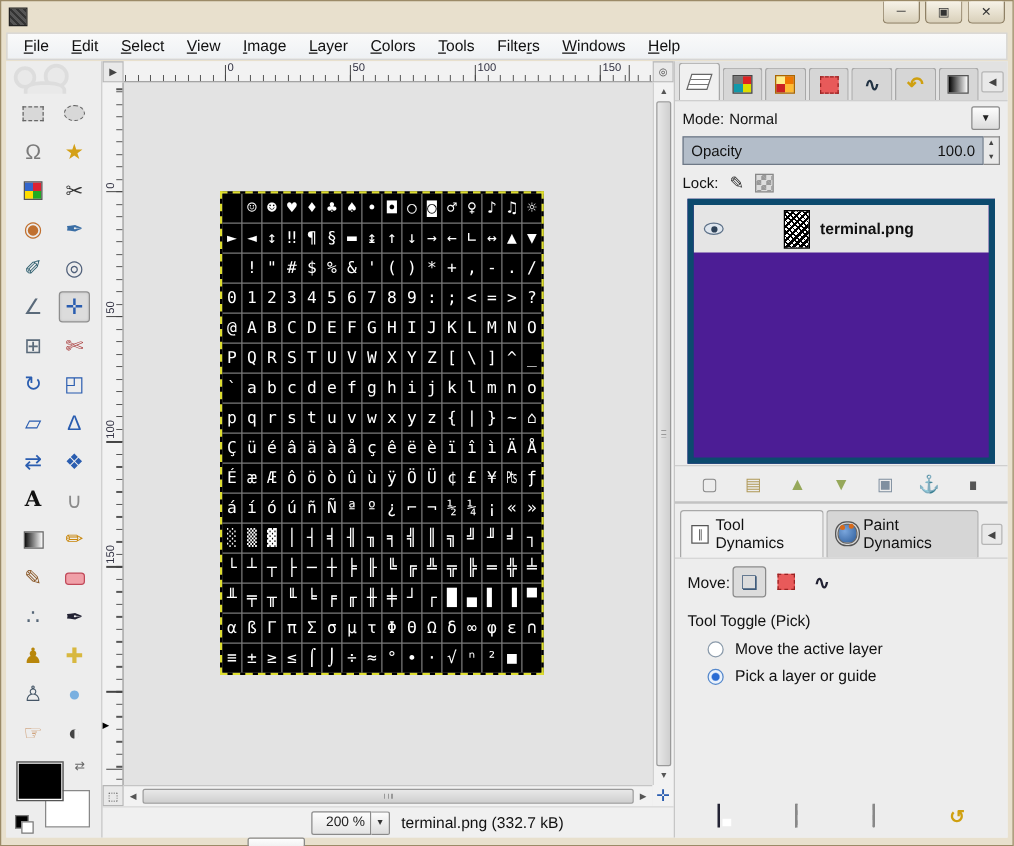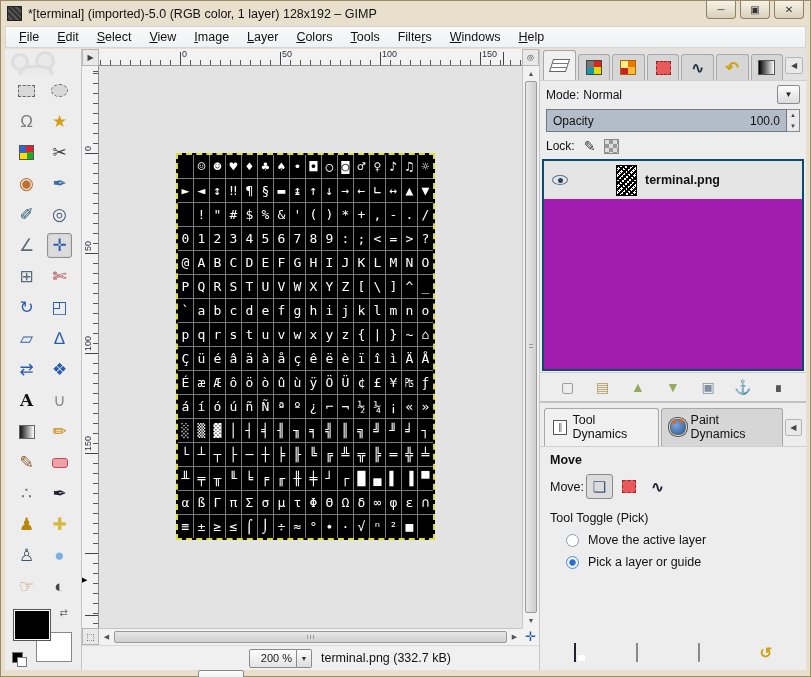--- a/index.html
+++ b/index.html
@@ -150,21 +150,21 @@
   .spinner { width:13px; border:1px solid #8a8a8a; border-left:none; display:flex;
       flex-direction:column; background:#e9e9e9; }
   .spinner span { flex:1; display:flex; align-items:center; justify-content:center; font-size:6px; color:#444; }
   .lock-row { display:flex; align-items:center; gap:9px; padding:4px 6px; font-size:12px; color:#111; }
   .brush-glyph { font-size:14px; color:#333; }
   .checker { width:15px; height:15px; background-color:#ddd;
       background-image:linear-gradient(45deg,#999 25%,transparent 25%,transparent 75%,#999 75%),
                        linear-gradient(45deg,#999 25%,transparent 25%,transparent 75%,#999 75%);
       background-size:8px 8px; background-position:0 0,4px 4px; border:1px solid #888; }
 
-  .layer-list { height:212px; margin:1px 2px; background:#a21caf; border:2px solid #0c4a6e; overflow:hidden; }
+  .layer-list { height:212px; margin:1px 10px; background:#4c1d95; border:5px solid #0c4a6e; overflow:hidden; }
   .layer-row { height:38px; background:#e5e5e5; display:flex; align-items:center; gap:8px;
       padding:0 8px; }
   .eye { width:16px; height:10px; border:1px solid #5d7188; border-radius:50%;
       background:#dfe6ee; position:relative; }
   .eye::after { content:""; position:absolute; left:50%; top:50%; width:5px; height:5px;
       margin:-2.5px 0 0 -2.5px; border-radius:50%; background:#2e4258; }
   .layer-thumb { width:21px; height:31px; margin-left:40px; border:1px solid #000;
       background-color:#fff;
       background-image:repeating-linear-gradient(45deg,#000 0 1px,transparent 1px 3px),
                        repeating-linear-gradient(-45deg,#000 0 2px,transparent 2px 4px); }
@@ -213,21 +213,20 @@
   .ic-reset { font-size:15px; font-weight:bold; color:#cfa010; }
   .trash-checker { width:12px; height:15px; border-radius:0 0 3px 3px; }
 </style>
 </head>
 <body>
 
 <div class="window">
 
   <div class="titlebar">
     <div class="app-icon"></div>
-    <div class="title">*[terminal] (imported)-5.0 (RGB color, 1 layer) 128x192 – GIMP</div>
     <div class="win-buttons">
       <div class="win-btn">─</div>
       <div class="win-btn">▣</div>
       <div class="win-btn">✕</div>
     </div>
   </div>
 
   <div class="menubar">
       <span class="menu-item"><u>F</u>ile</span>
       <span class="menu-item"><u>E</u>dit</span>
@@ -754,21 +753,20 @@
             <span class="ic-tooloptions">∥</span>
             <span>Tool Dynamics</span>
           </div>
           <div class="to-tab">
             <span class="ic-paintdyn"></span>
             <span>Paint Dynamics</span>
           </div>
           <div class="to-menu">◀</div>
         </div>
         <div class="to-body">
-          <div class="to-heading">Move</div>
           <div class="move-row">
             <span>Move:</span>
             <div class="mv-btn active">
               <span class="mv-layer-ic">❏</span>
             </div>
             <div class="mv-btn">
               <span class="mv-sel-ic"></span>
             </div>
             <div class="mv-btn">
               <span class="mv-path-ic">∿</span>

